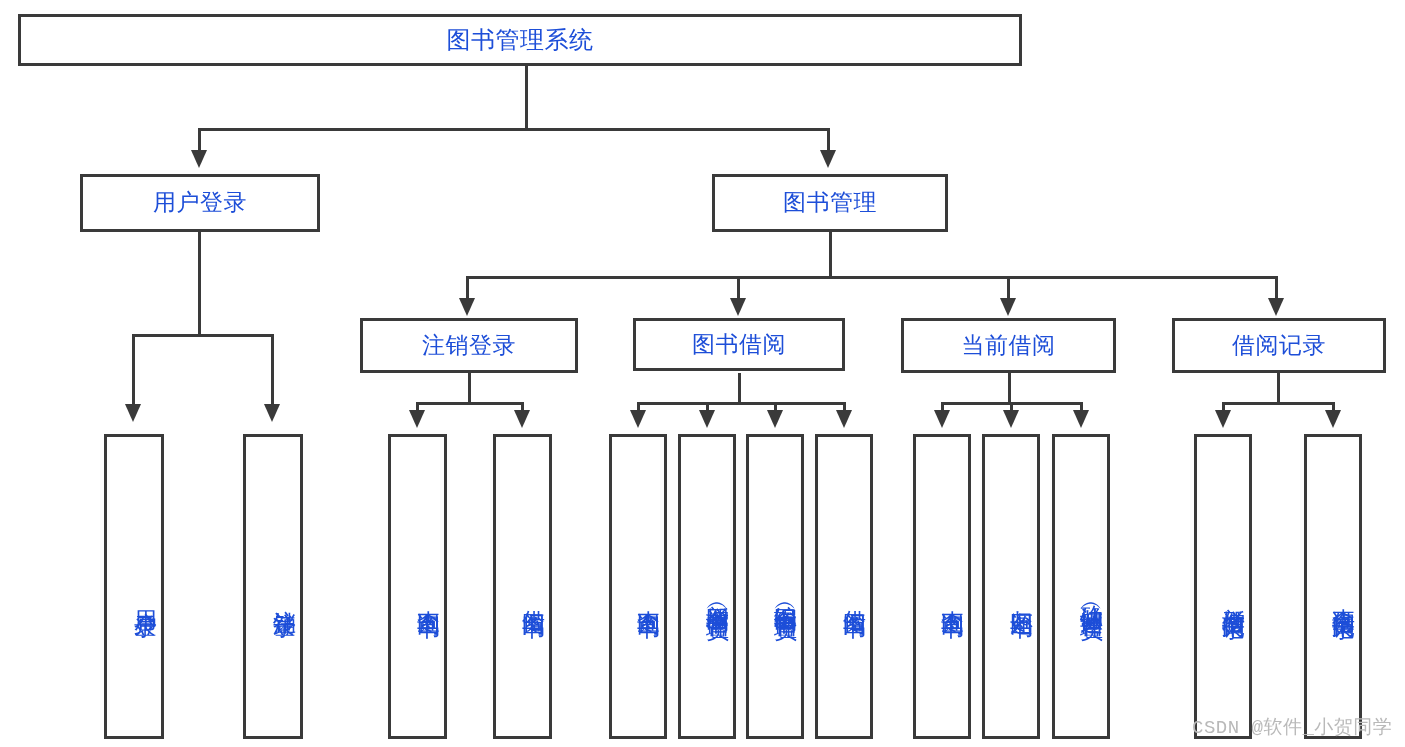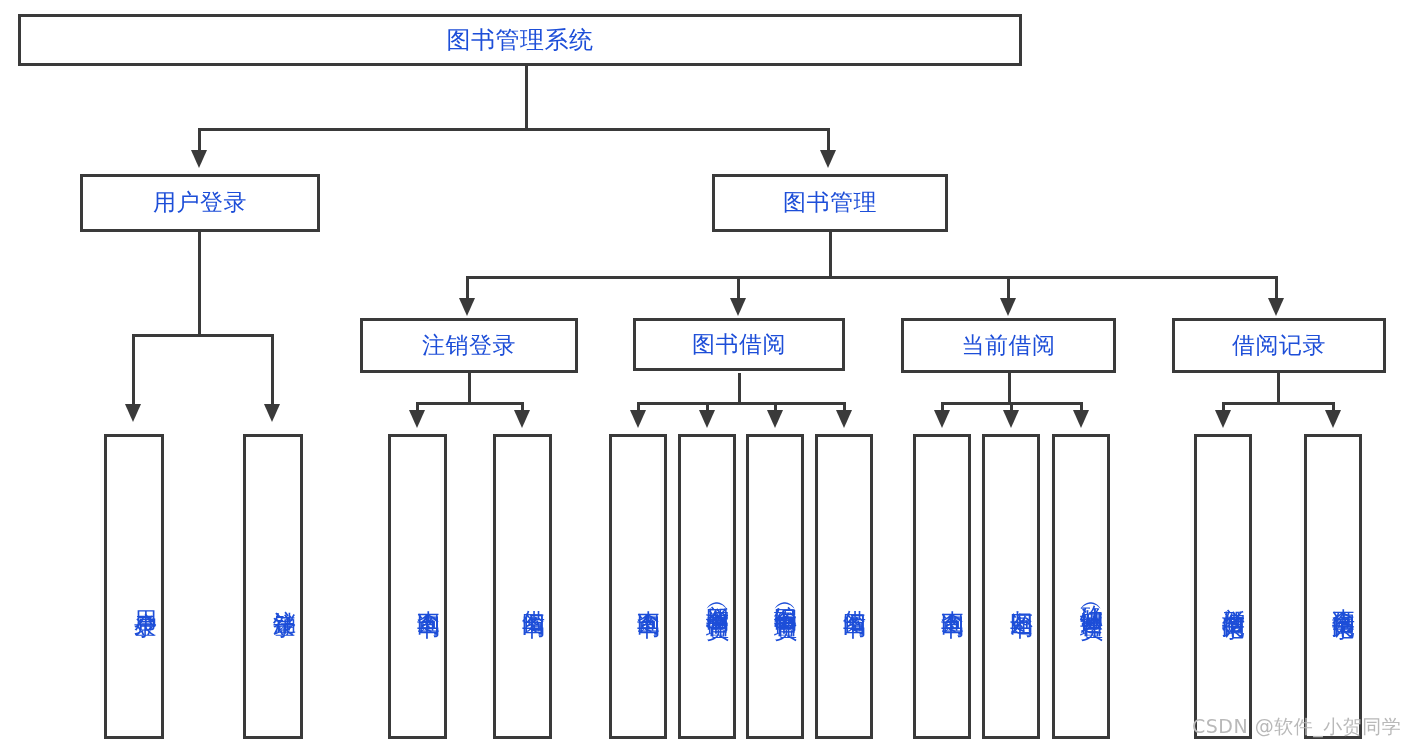--- a/index.html
+++ b/index.html
@@ -202,15 +202,15 @@
   <div class="edge v" style="left:1332px; top:402px; height:10px;"></div>
   <div class="arrow" style="left:1325px; top:410px;"></div>
 
   <div class="node leaf" style="left:1194px; top:434px; width:58px; height:305px;">
     <span class="leaf-text">新增借阅记录</span>
   </div>
   <div class="node leaf" style="left:1304px; top:434px; width:58px; height:305px;">
     <span class="leaf-text">查询借阅记录</span>
   </div>
 
-  <div class="watermark" style="left:1192px; top:714px;">CSDN @软件_小贺同学</div>
+  <div class="watermark" style="left:1192px; top:714px;font-family:Liberation Mono, monospace;">CSDN @软件_小贺同学</div>
 
 </div>
 
 </body></html>

